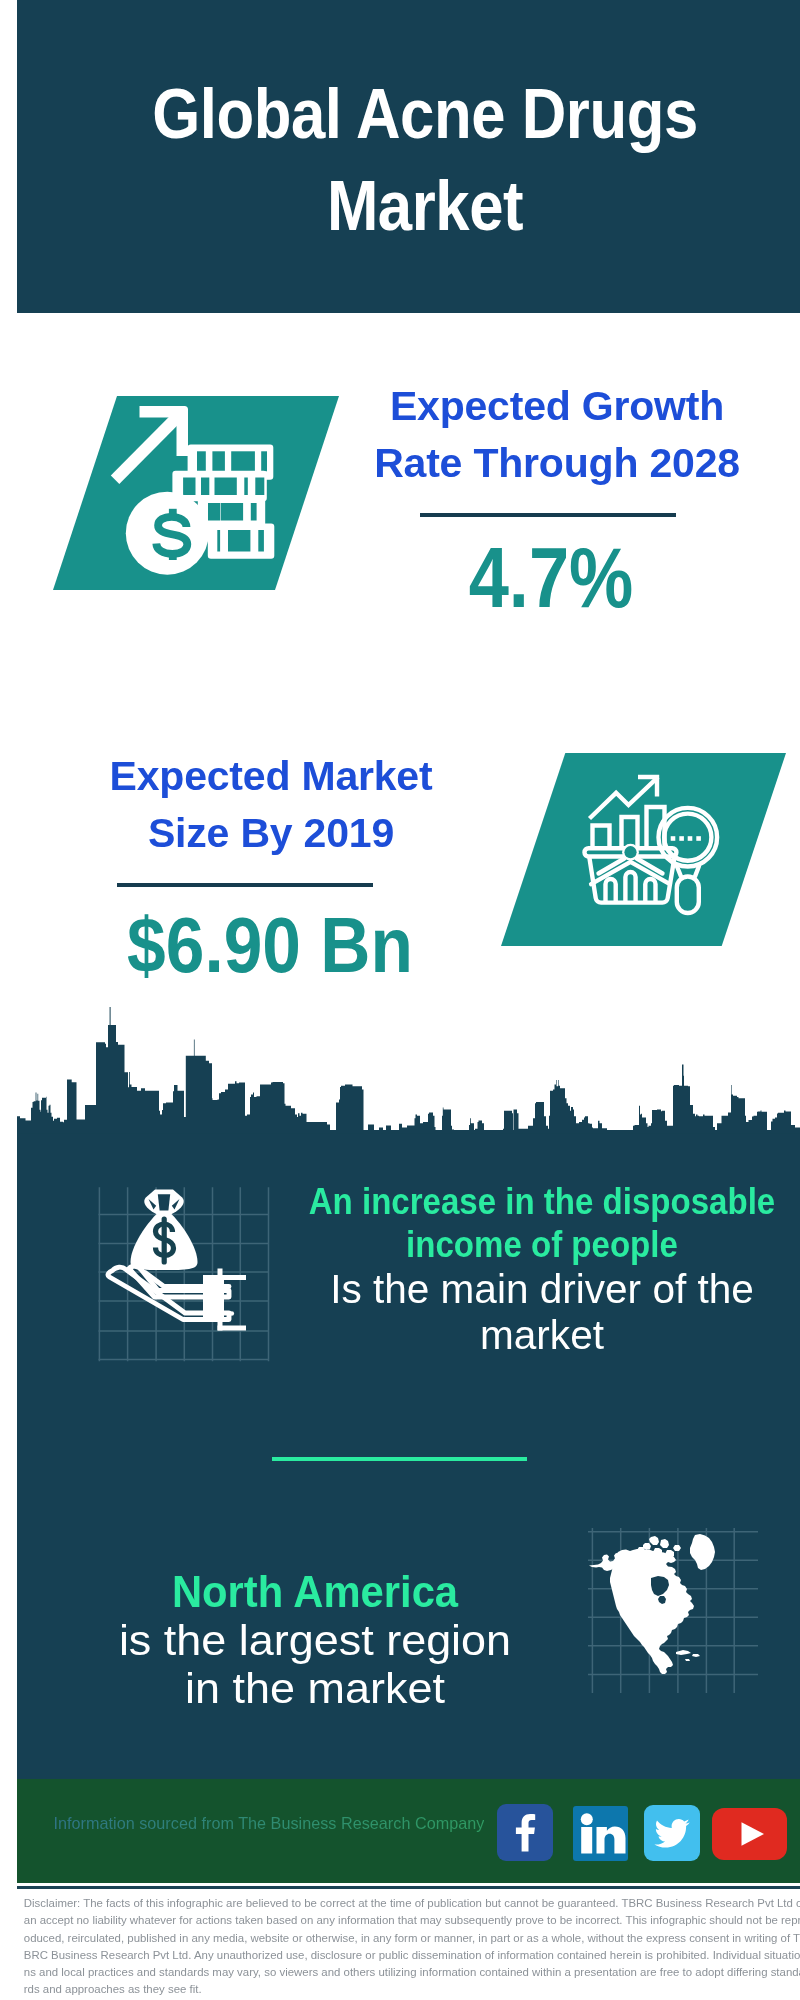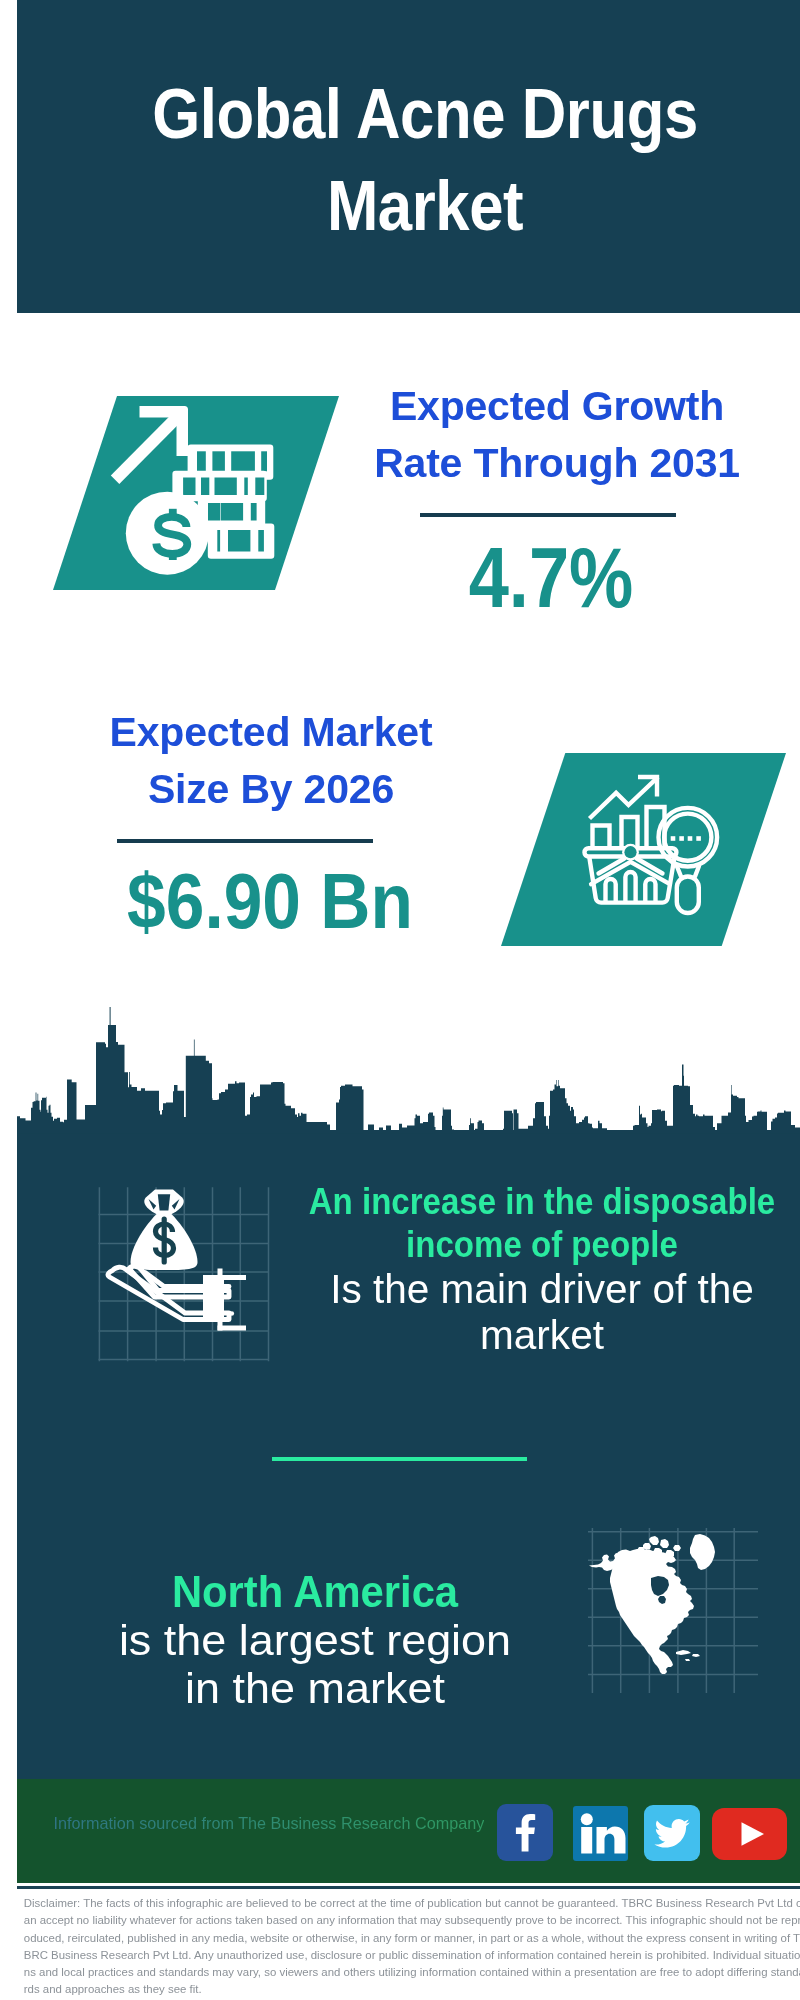--- a/index.html
+++ b/index.html
@@ -11,21 +11,21 @@
   .header{position:absolute;left:0;top:0;width:800px;height:313px;background:#164053;}
   .header h1{position:absolute;left:88px;top:68px;width:640px;color:#fff;font-size:70.5px;font-weight:bold;line-height:92px;text-align:center;letter-spacing:-0.5px;transform:scaleX(0.875);transform-origin:center top;}
   .stat1-icon{position:absolute;left:36px;top:396px;width:286px;height:194px;}
   .stat1-text{position:absolute;left:340px;top:378px;width:400px;text-align:center;}
   .statlabel{color:#1d4ed8;font-size:41px;font-weight:bold;line-height:57px;letter-spacing:-0.2px;}
   .rule{height:4px;background:#163c4f;margin:0 auto;}
   .statval{color:#18918b;font-weight:bold;line-height:1;position:absolute;width:100%;text-align:center;transform-origin:center top;}
   .statval.v1{font-size:86px;left:-6px;top:156px;transform:scaleX(0.84);}
   .statval.v2{font-size:78.5px;left:-1px;top:158px;transform:scaleX(0.885);}
 
-  .stat2-text{position:absolute;left:54px;top:704px;width:400px;text-align:center;}
+  .stat2-text{position:absolute;left:54px;top:748px;width:400px;text-align:center;}
   .stat2-icon{position:absolute;left:483.5px;top:753px;width:285px;height:193px;}
 
   
   .body-dark{position:absolute;left:0;top:1130px;width:800px;height:649px;background:#164053;}
   .skyline{position:absolute;left:0;top:1007.3px;width:800px;height:126.7px;line-height:0;}
   .driver-icon{position:absolute;left:78px;top:1185px;width:190px;height:190px;}
   .driver-text{position:absolute;left:265px;top:1180px;width:520px;text-align:center;white-space:nowrap;}
   .green{color:#2aeba0;font-weight:bold;}
   .whitetxt{color:#fff;}
   .driver-text .l1{font-size:36px;line-height:43px;transform:scaleX(0.918);transform-origin:260px center;}
@@ -101,27 +101,27 @@
 
       <circle cx="114.3" cy="137.2" r="41.5" fill="#fff"></circle>
       <g fill="none" stroke="#18918b" stroke-width="7.8" stroke-linecap="butt">
         <path d="M133.5 131 c0-6-6.5-10.2-14.8-10.2 -8.2 0-13.6 3.4-13.6 8.5 0 4.7 3.7 7 11.2 8.5 l6 1.2 c7.9 1.5 12 4.1 12 9.3 0 5.9-6 9.6-15 9.6 -9.3 0-15.7-4.1-16-10.4"></path>
       </g>
       <rect x="115.9" y="112.8" width="7.8" height="8.2" fill="#18918b"></rect>
       <rect x="115.9" y="155" width="7.8" height="9" fill="#18918b"></rect>
     </svg>
   </div>
   <div class="stat1-text">
-    <div class="statlabel"><span>Expected Growth</span><br><span>Rate Through 2031</span></div>
+    <div class="statlabel"><span>Expected Growth</span><br><span>Rate Through 2028</span></div>
     <div class="rule" style="position:absolute;left:63px;top:135px;width:256px"></div>
     <div class="statval v1">4.7%</div>
   </div>
 
   <div class="stat2-text">
-    <div class="statlabel"><span>Expected Market</span><br><span>Size By 2026</span></div>
+    <div class="statlabel"><span>Expected Market</span><br><span>Size By 2019</span></div>
     <div class="rule" style="position:absolute;left:46px;top:135px;width:256px"></div>
     <div class="statval v2">$6.90 Bn</div>
   </div>
   <div class="stat2-icon">
     <svg viewBox="0 0 285 193" width="285" height="193" xmlns="http://www.w3.org/2000/svg">
       <polygon points="64.3,0 285,0 220.7,193 0,193" fill="#18918b"></polygon>
       <g fill="none" stroke="#fff" stroke-width="4.4" stroke-linecap="butt" stroke-linejoin="miter">
         <path d="M88.5 65.5 L115.1 39.8 L127.5 52.0 L157.0 24.2"></path>
         <path d="M137.0 24.0 h19 v19.5"></path>
         <path d="M91.5 96.0 v-23.5 h17 v23.5"></path>

